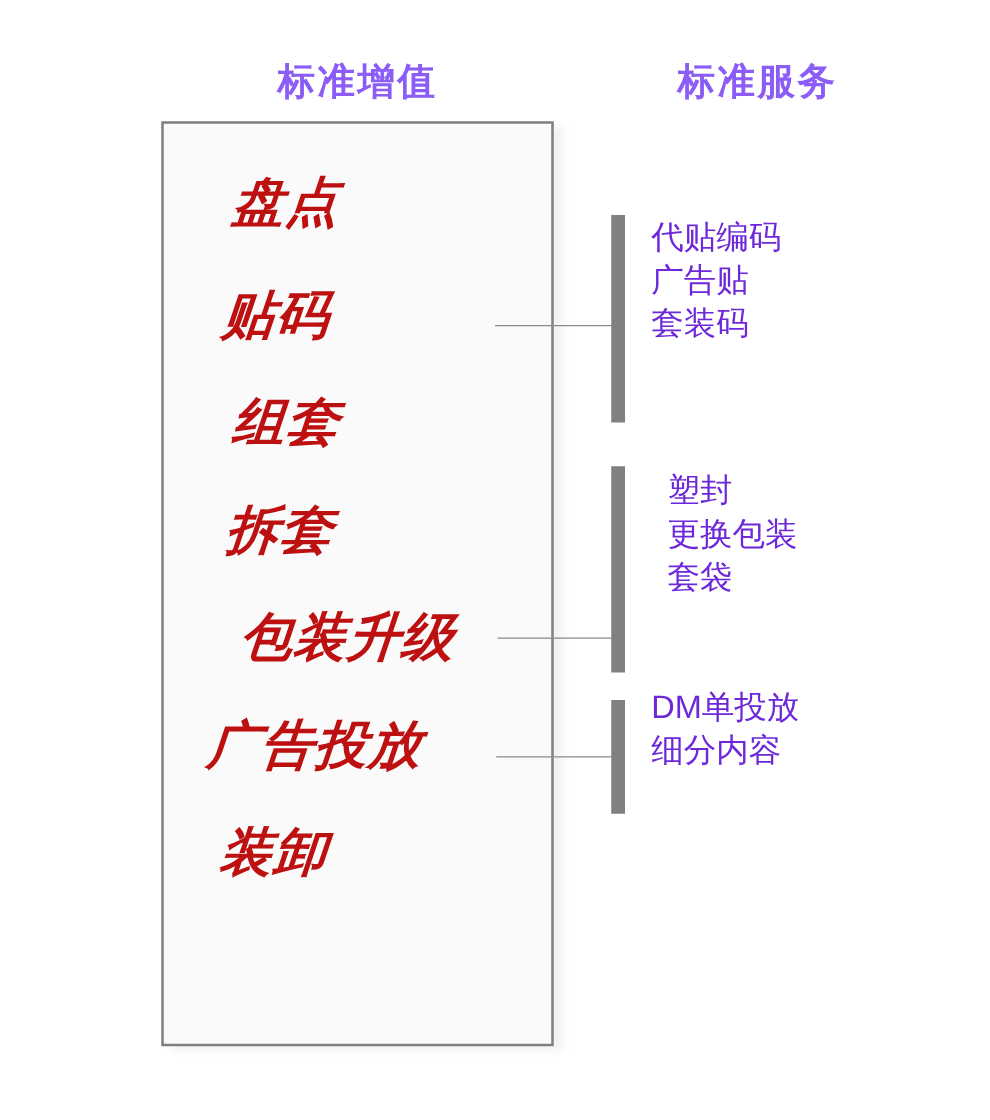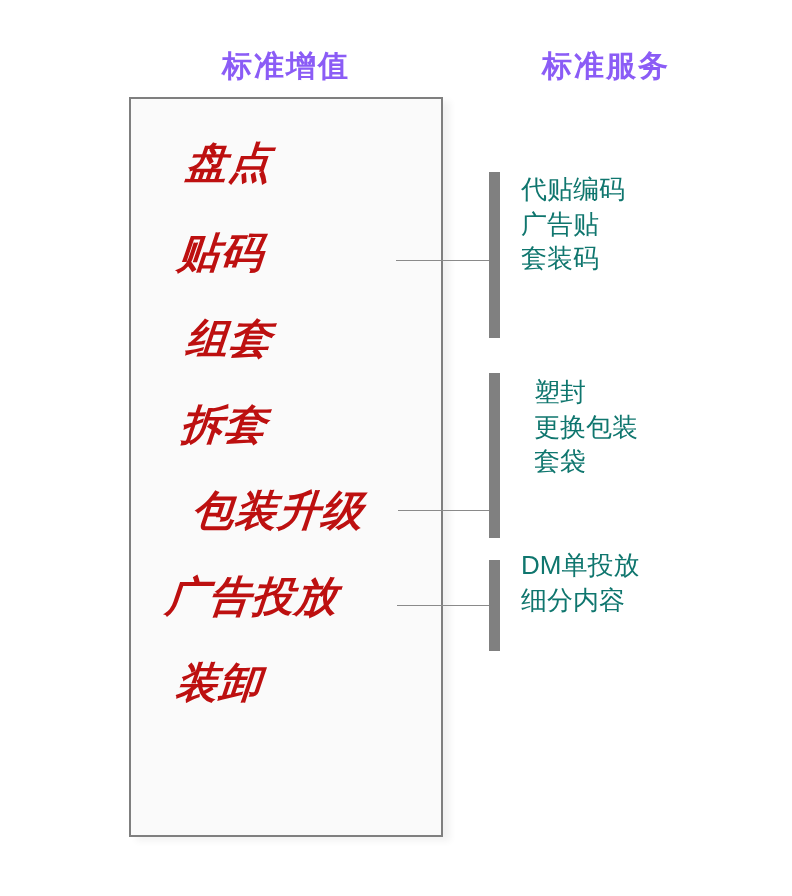--- a/index.html
+++ b/index.html
@@ -87,21 +87,21 @@
   .connector {
     position: absolute;
     height: 1px;
     background: #8a8a8a;
   }
 
   
   .detail-group {
     position: absolute;
     left: 521px;
-    color: #0f766e;
+    color: #6d28d9;
     font-family: "Liberation Sans", "DejaVu Sans", sans-serif;
     font-weight: 400;
     font-size: 26px;
     line-height: 1.33;
     white-space: nowrap;
   }
   .detail-line {
     display: block;
   }
 </style>

